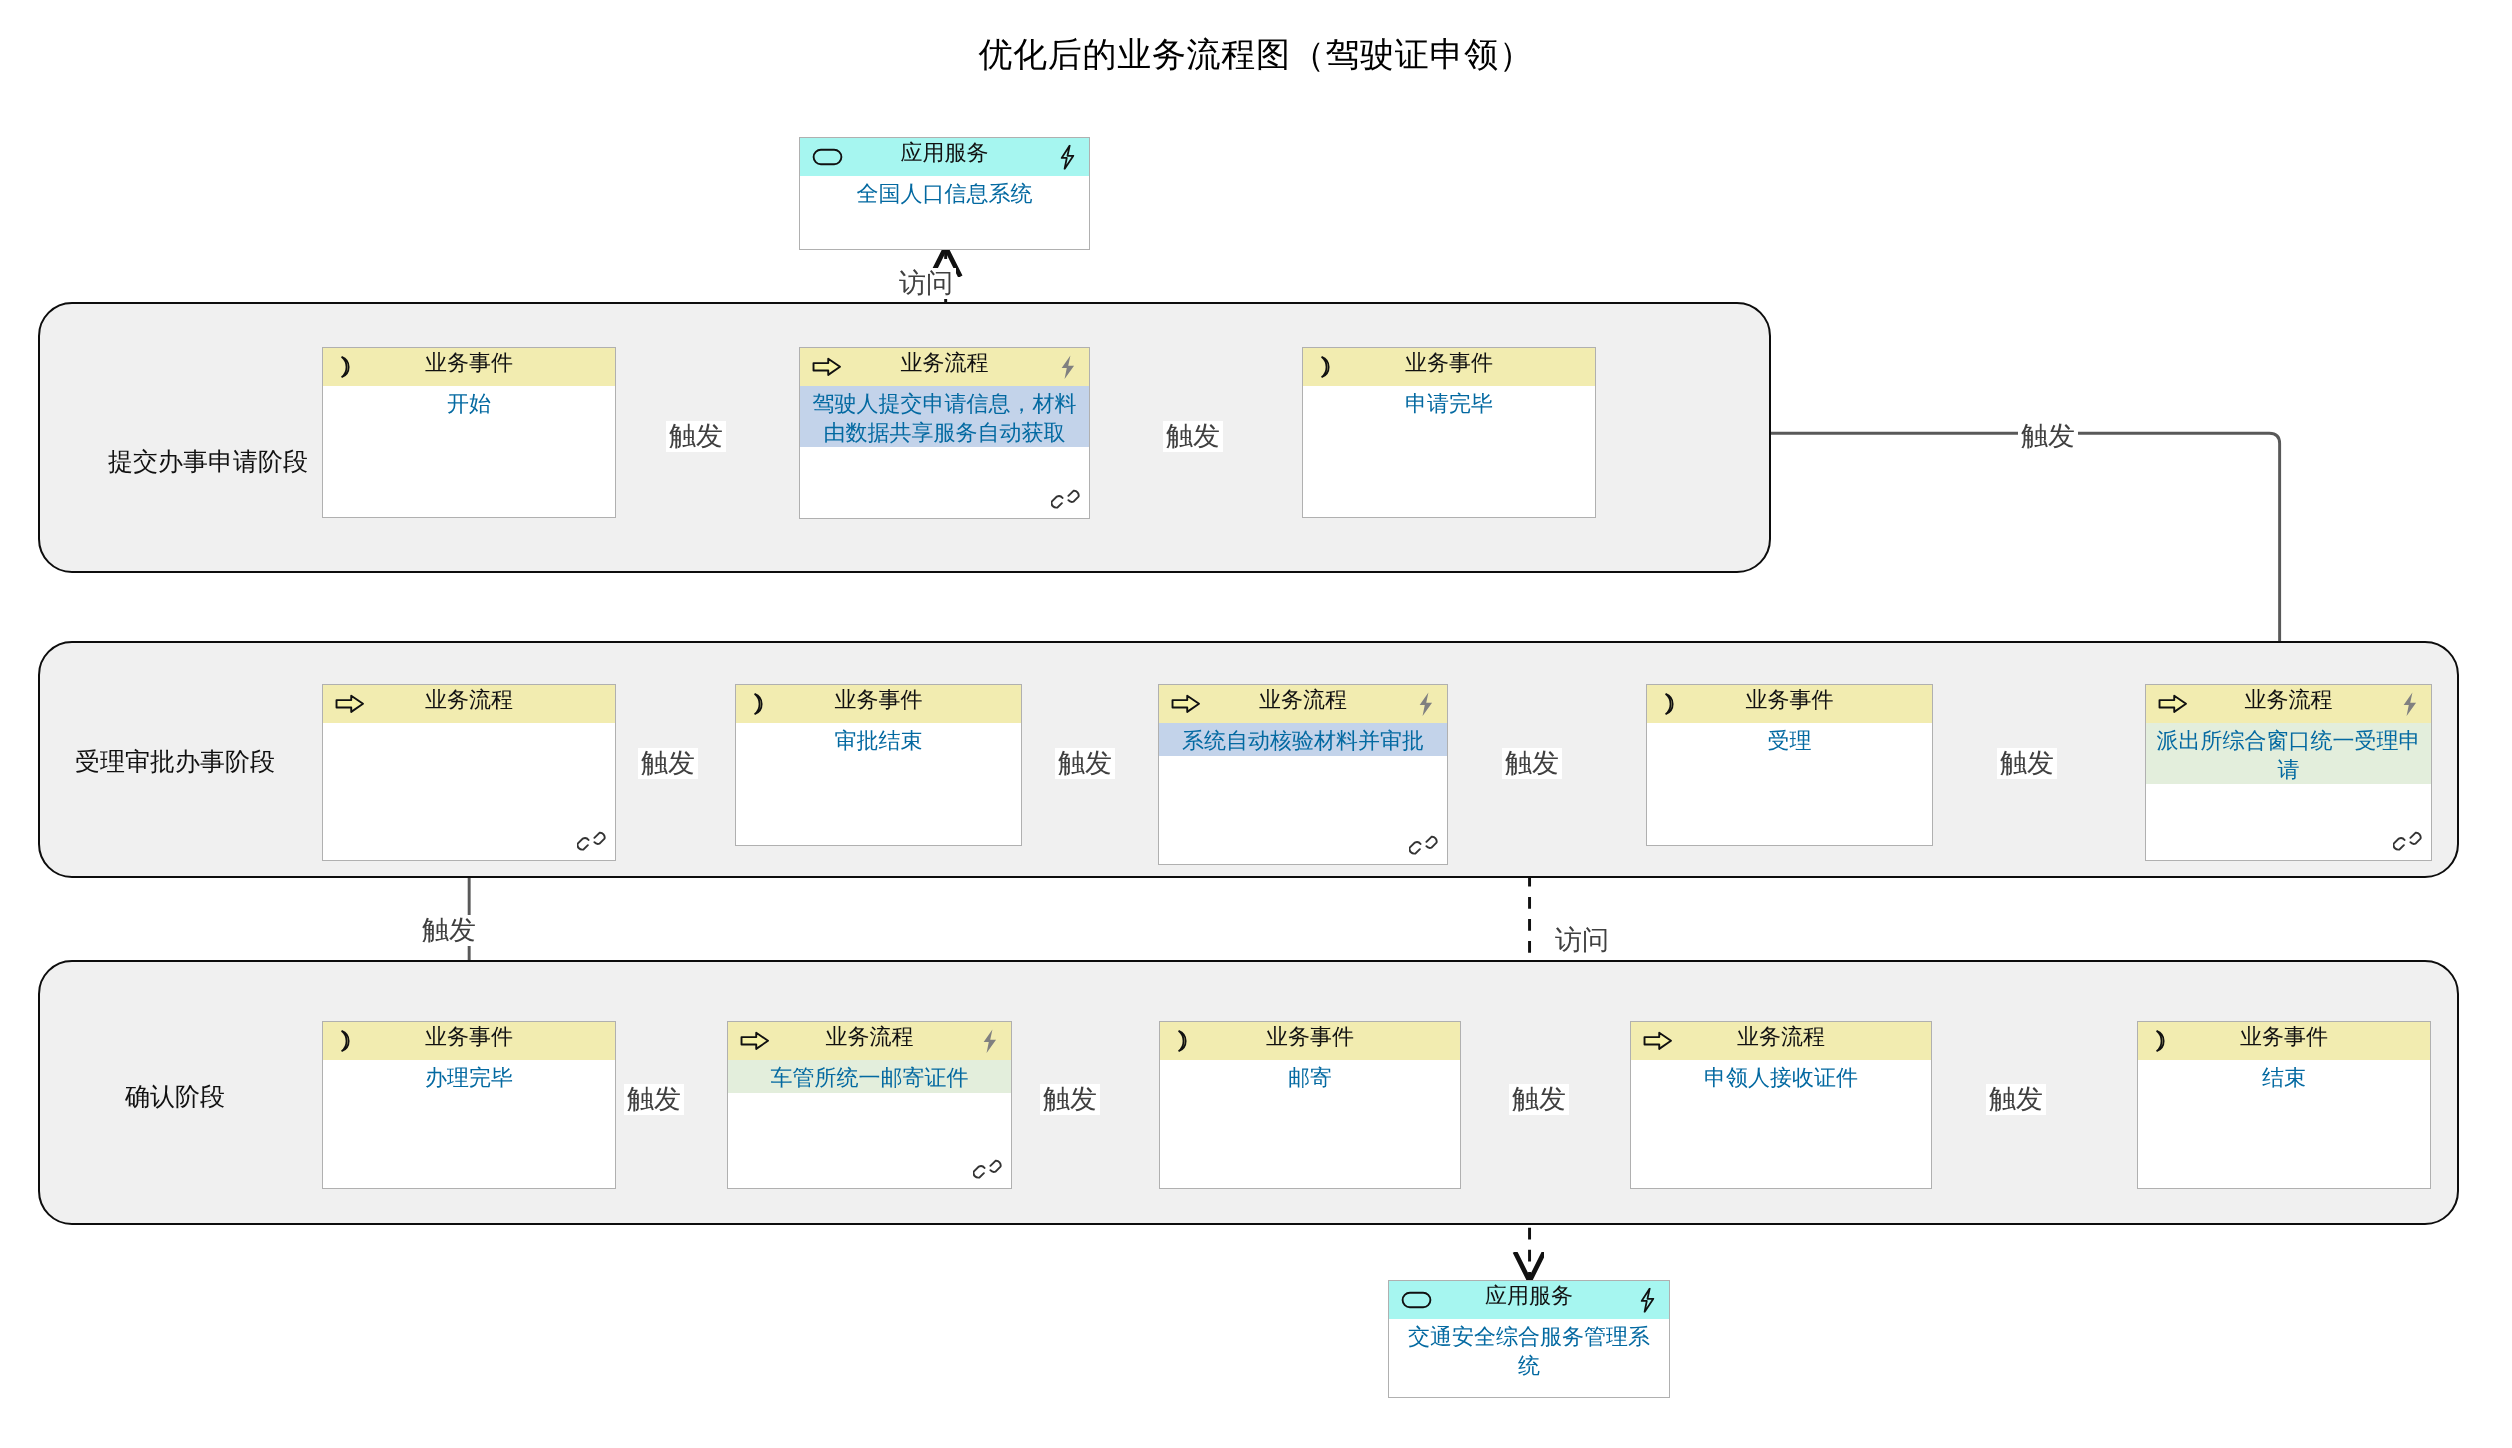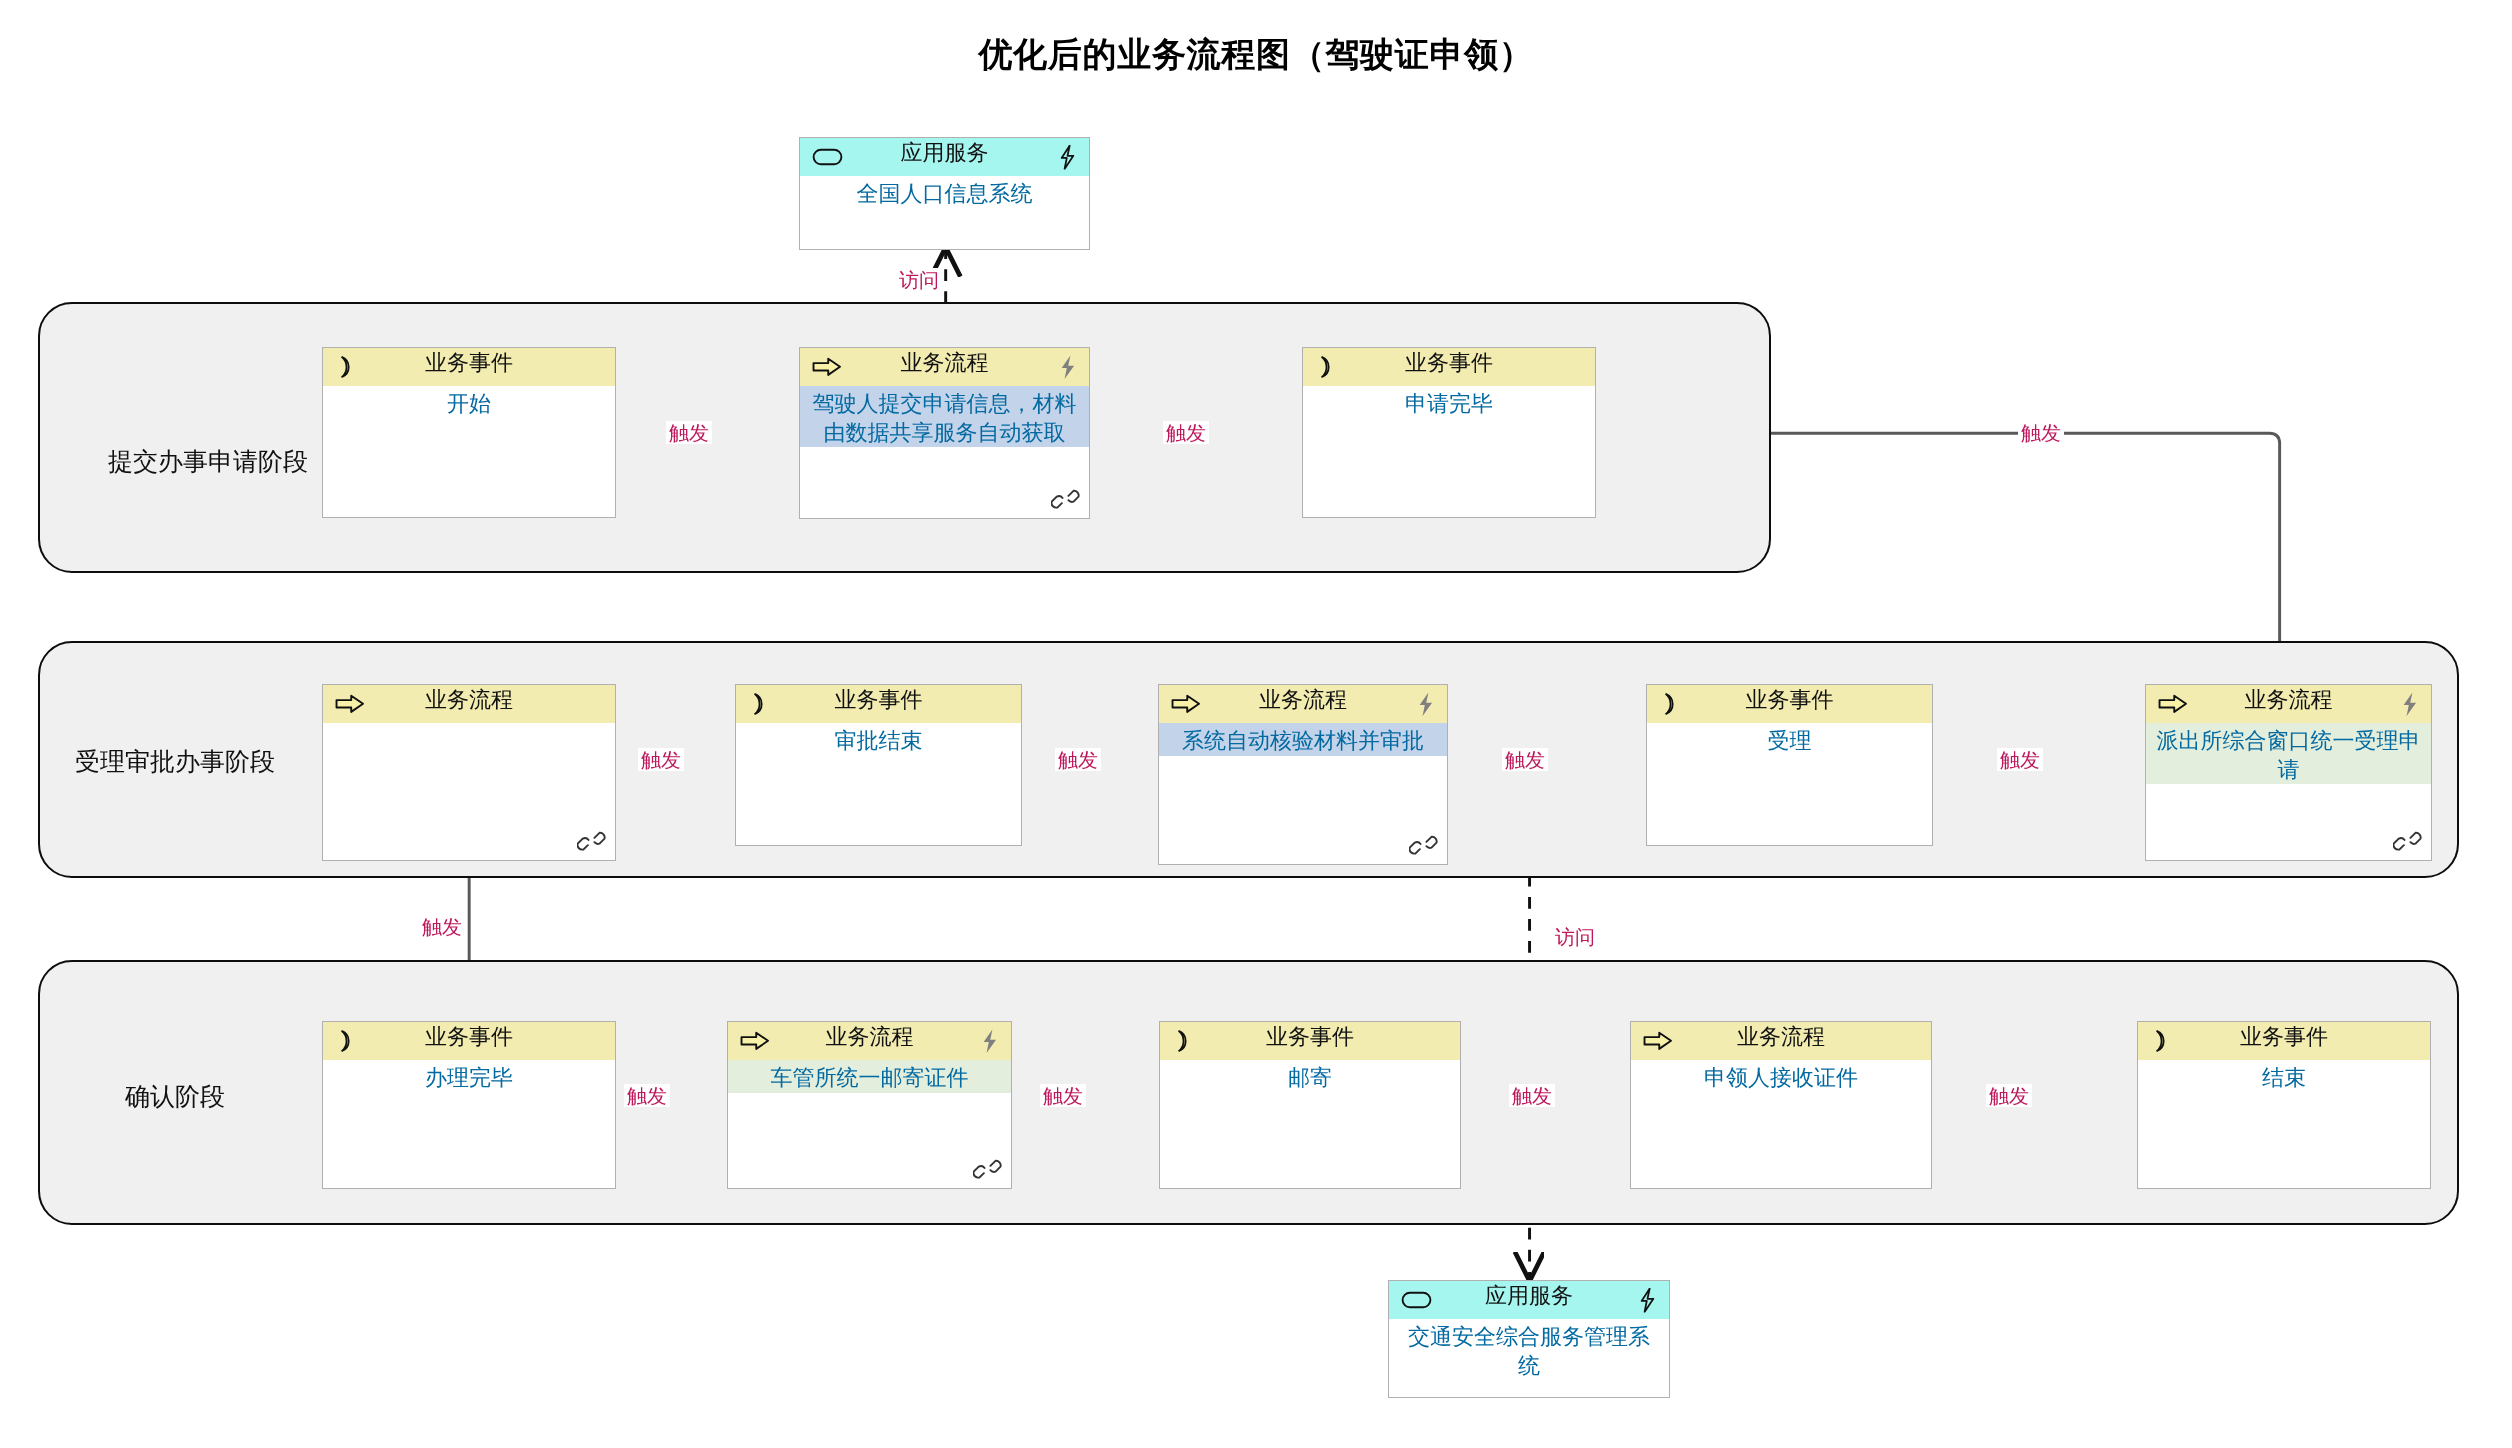--- a/index.html
+++ b/index.html
@@ -1,21 +1,21 @@
 <!DOCTYPE html>
 <html style="font-size:11.8px"><head>
 <meta charset="utf-8">
 <style>
   html,body{margin:0;padding:0;background:#ffffff;}
   body{font-family:"Liberation Sans","DejaVu Sans",sans-serif;}
   #canvas{position:relative;width:2512px;height:1449px;background:#ffffff;overflow:hidden;}
 
   #title{
     position:absolute;left:0;top:32px;width:2512px;text-align:center;
-    font-size:34px;font-weight:bold;color:#000;letter-spacing:0.7px;
+    font-size:34px;font-weight:normal;color:#000;letter-spacing:0.7px;
   }
 
   
   .group{
     position:absolute;background:#f0f0f0;border:2.2px solid #0d0d0d;
     border-radius:34px;box-sizing:border-box;
   }
   .group-label{
     position:absolute;font-size:25px;color:#111;white-space:nowrap;
   }
@@ -50,21 +50,21 @@
 
   
   .hdr-yellow{background:#f2ecb0;}
   .hdr-cyan{background:#a6f6f0;}
   .body-white{background:#ffffff;}
   .body-blue{background:#c3d3ea;}
   .body-green{background:#e3eedc;}
 
   
   .edge-label{
-    position:absolute;background:#ffffff;font-size:20px;color:#be185d;
+    position:absolute;background:#ffffff;font-size:27px;color:#404040;
     padding:0.7px 2.9px;white-space:nowrap;line-height:1.1;
   }
 
   #wires{position:absolute;left:0;top:0;width:2512px;height:1449px;pointer-events:none;}
 </style>
 </head>
 <body>
 
 <div id="canvas">
 

